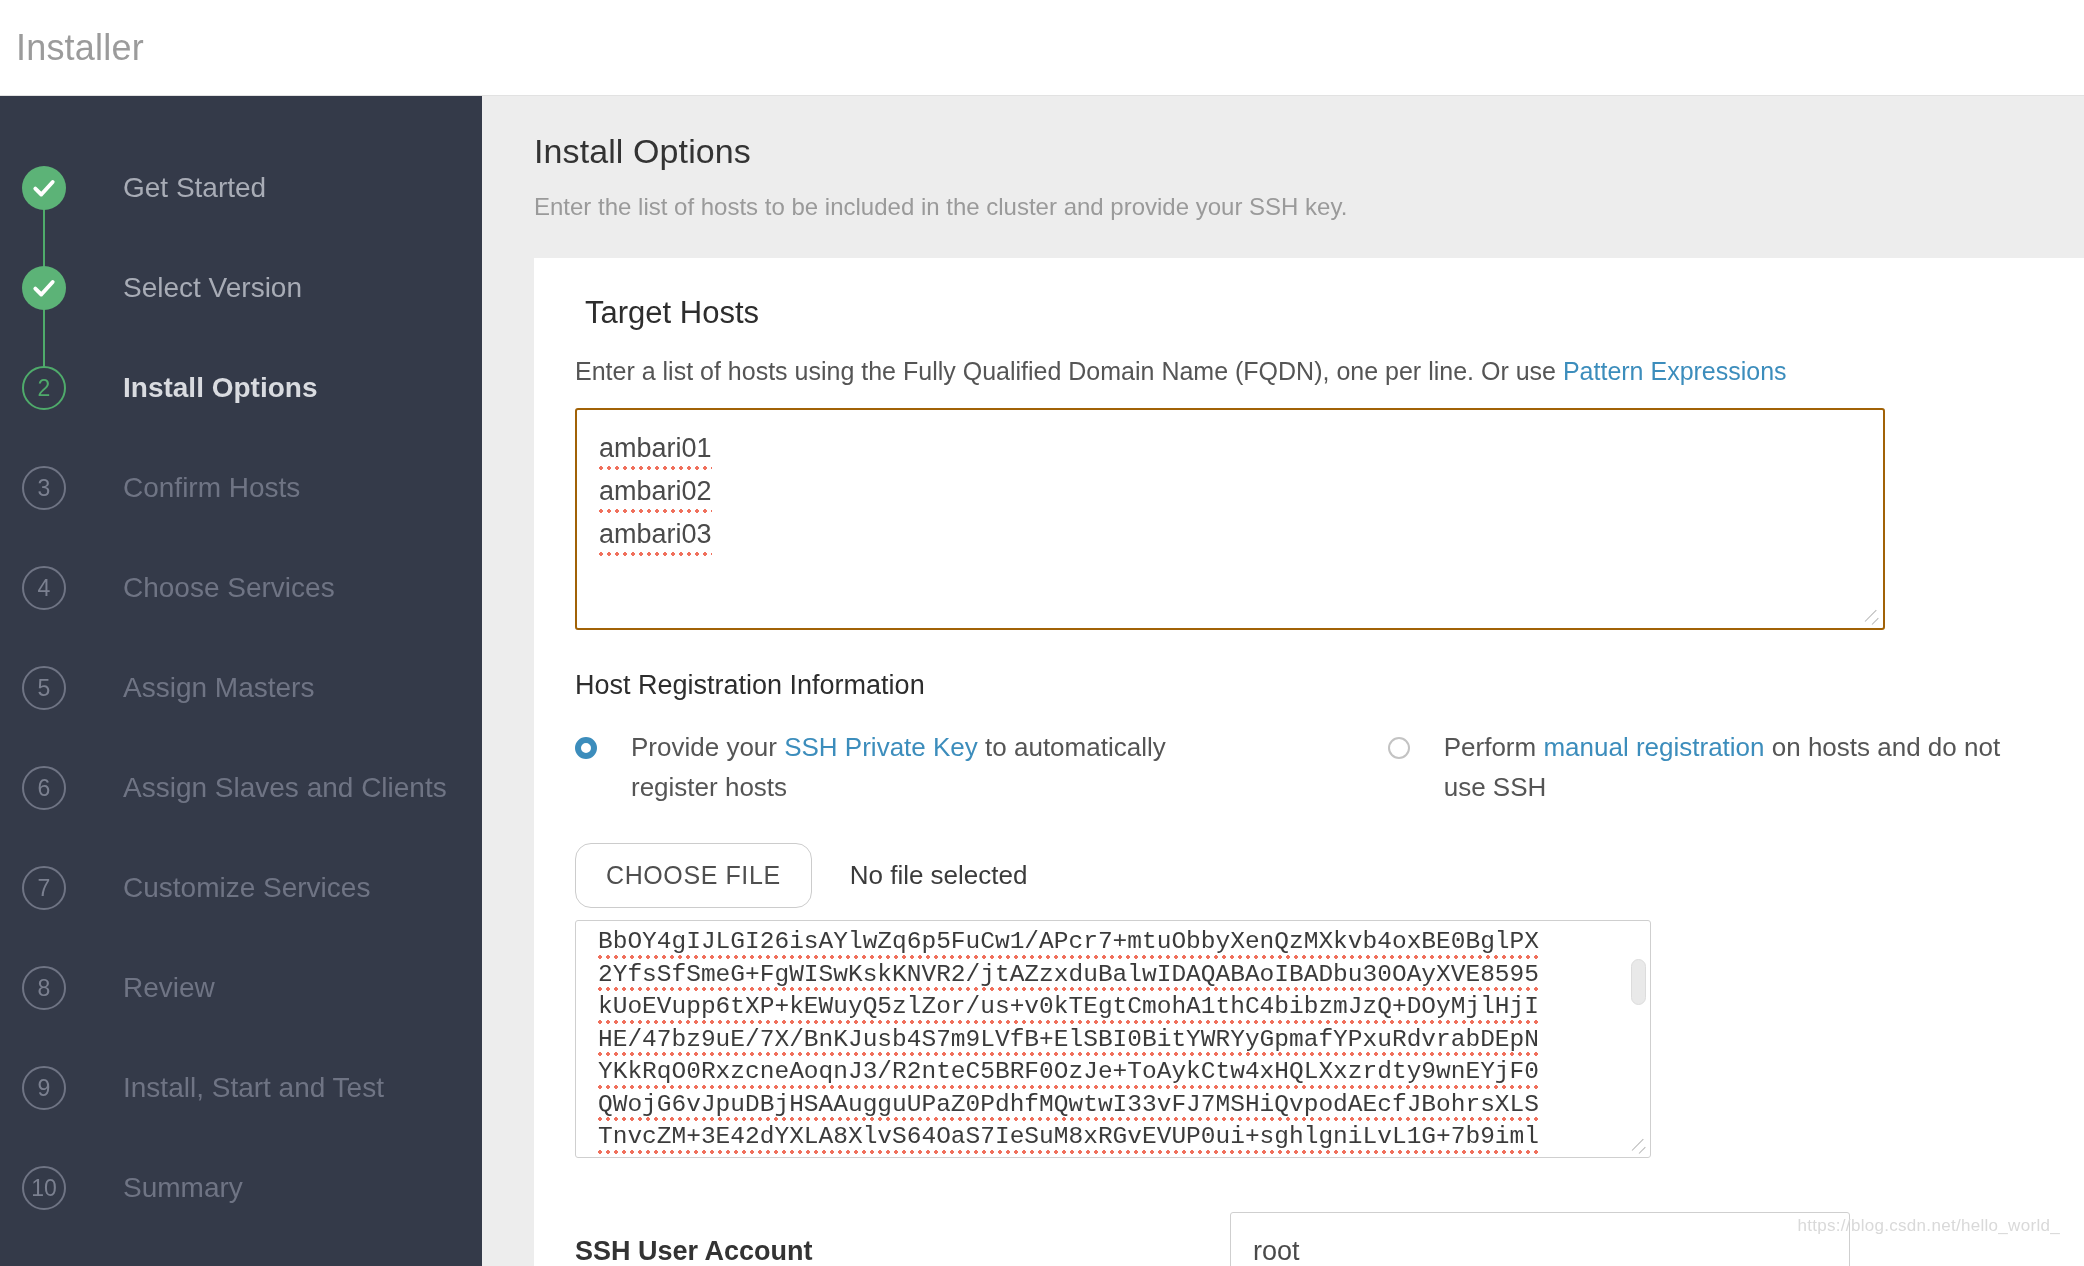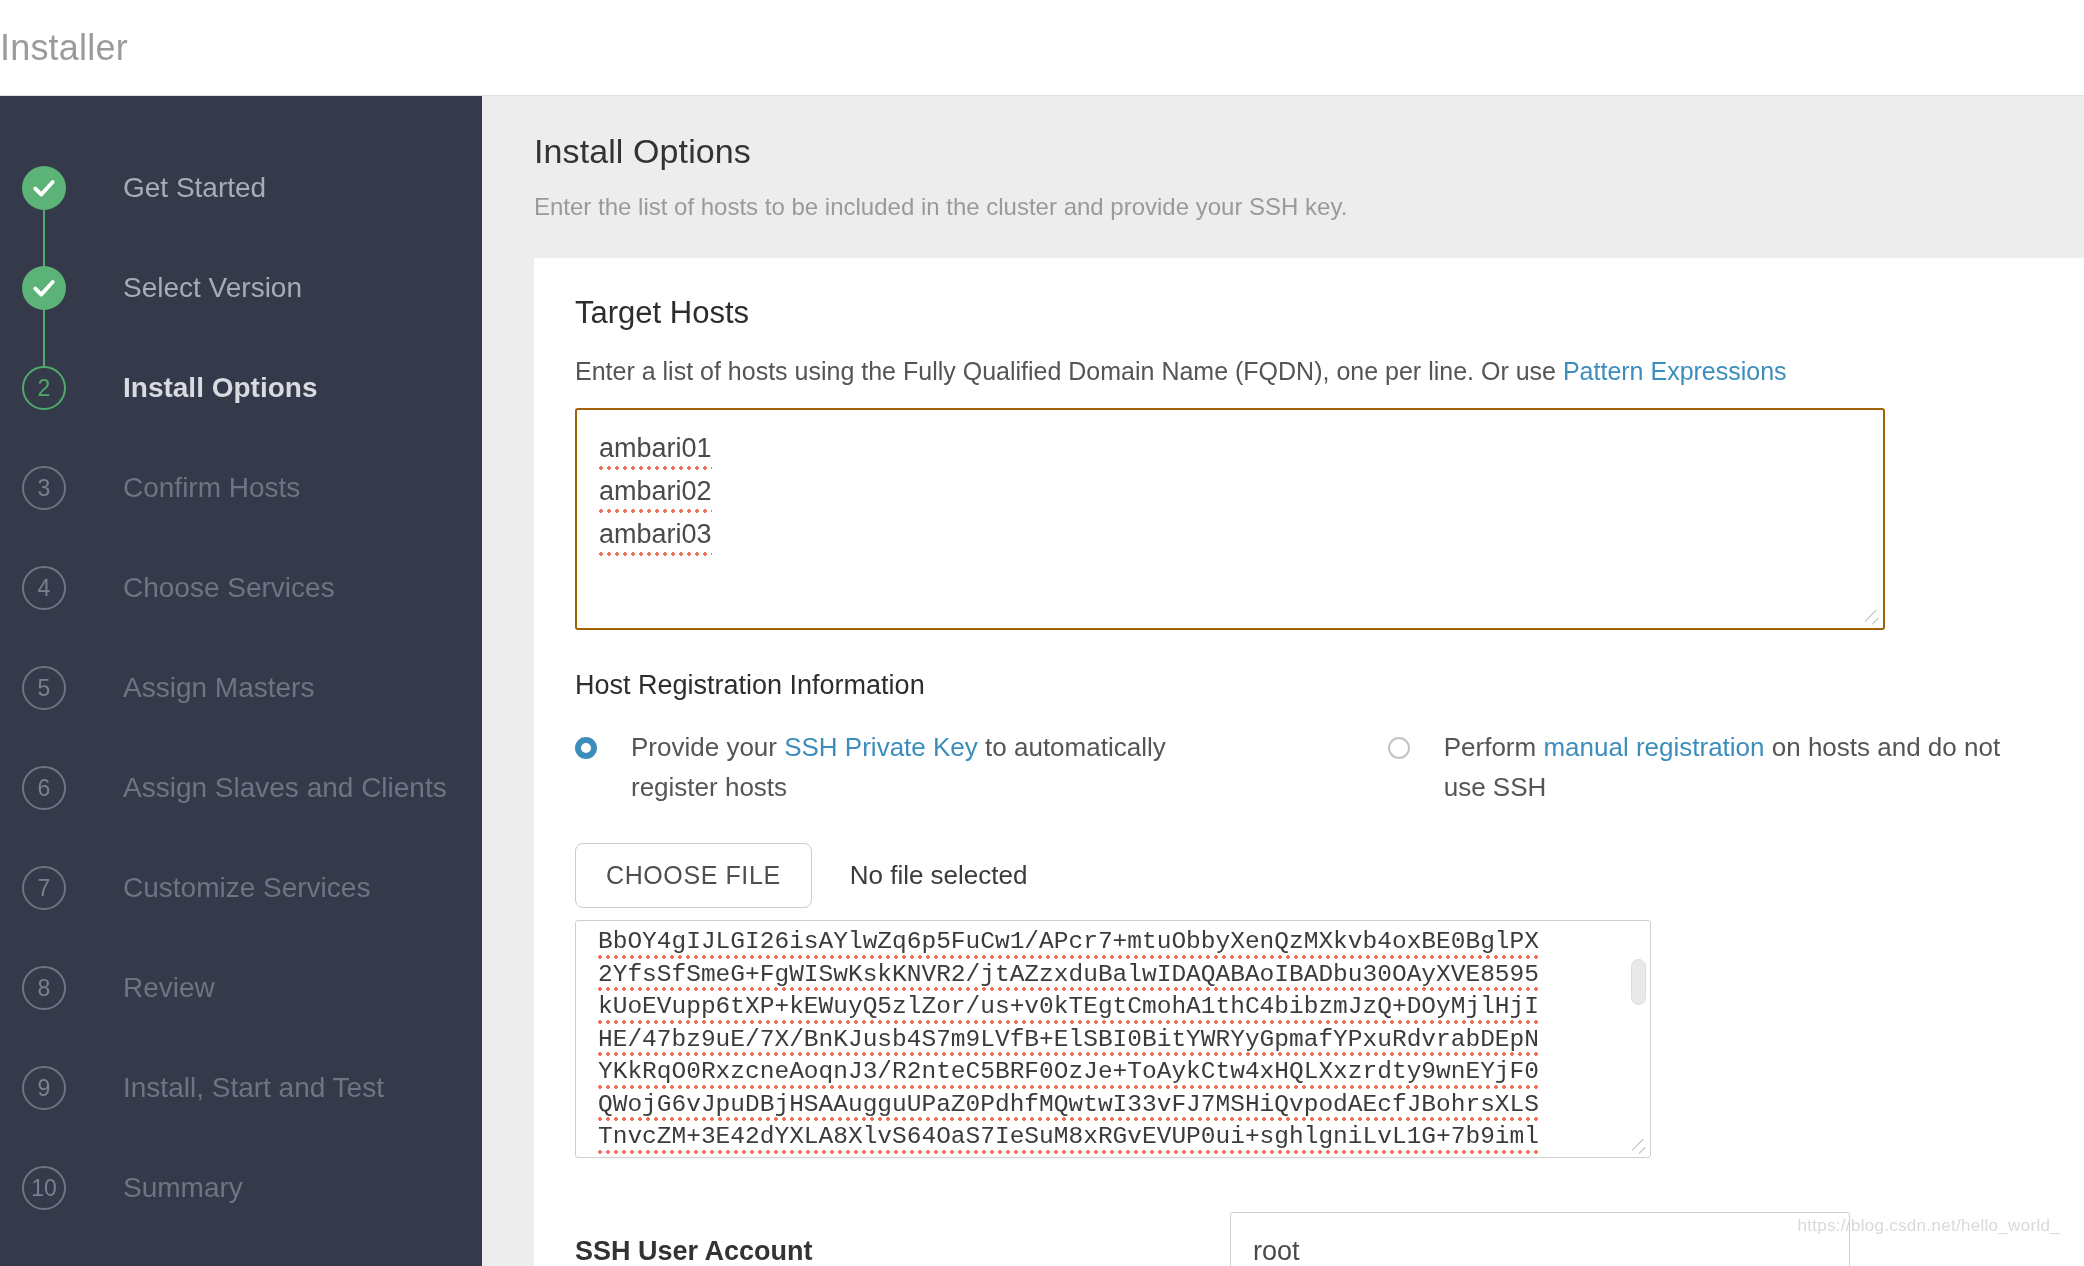--- a/index.html
+++ b/index.html
@@ -11,20 +11,21 @@
     overflow: hidden;
     position: relative;
   }
 
   
   #topbar {
     height: 96px;
     background: #ffffff;
     display: flex;
     align-items: center;
+    padding-left: 16px;
     border-bottom: 1px solid #e2e2e2;
   }
   #topbar .title {
     font-size: 36px;
     color: #9b9b9b;
     font-weight: 400;
     letter-spacing: 0.2px;
   }
 
   
@@ -116,21 +117,21 @@
     margin: 37px 0 0 52px;
     background: #ffffff;
     min-height: 1000px;
     padding: 36px 42px 0 40px;
     border: 1px solid #ffffff;
   }
   .sec-title {
     font-size: 31px;
     color: #2d2d2d;
     font-weight: 400;
-    margin: 0 0 26px 0;
+    margin: 0 0 26px 10px;
   }
   .sec-desc {
     font-size: 25px;
     color: #555555;
     margin: 0 0 22px 0;
     font-weight: 400;
   }
   a.link { color: #3c8dbc; text-decoration: none; }
 
   
@@ -211,21 +212,21 @@
   #opt-right { margin-left: 0; }
 
   
   #file-row {
     display: flex;
     align-items: center;
     margin-top: 36px;
   }
   #choose-file {
     border: 1px solid #cccccc;
-    border-radius: 8px;
+    border-radius: 16px;
     background: #ffffff;
     color: #4f4f4f;
     font-size: 25px;
     letter-spacing: 0.6px;
     padding: 17px 30px;
     font-family: "Liberation Sans", sans-serif;
     cursor: pointer;
   }
   #file-name {
     margin-left: 38px;

